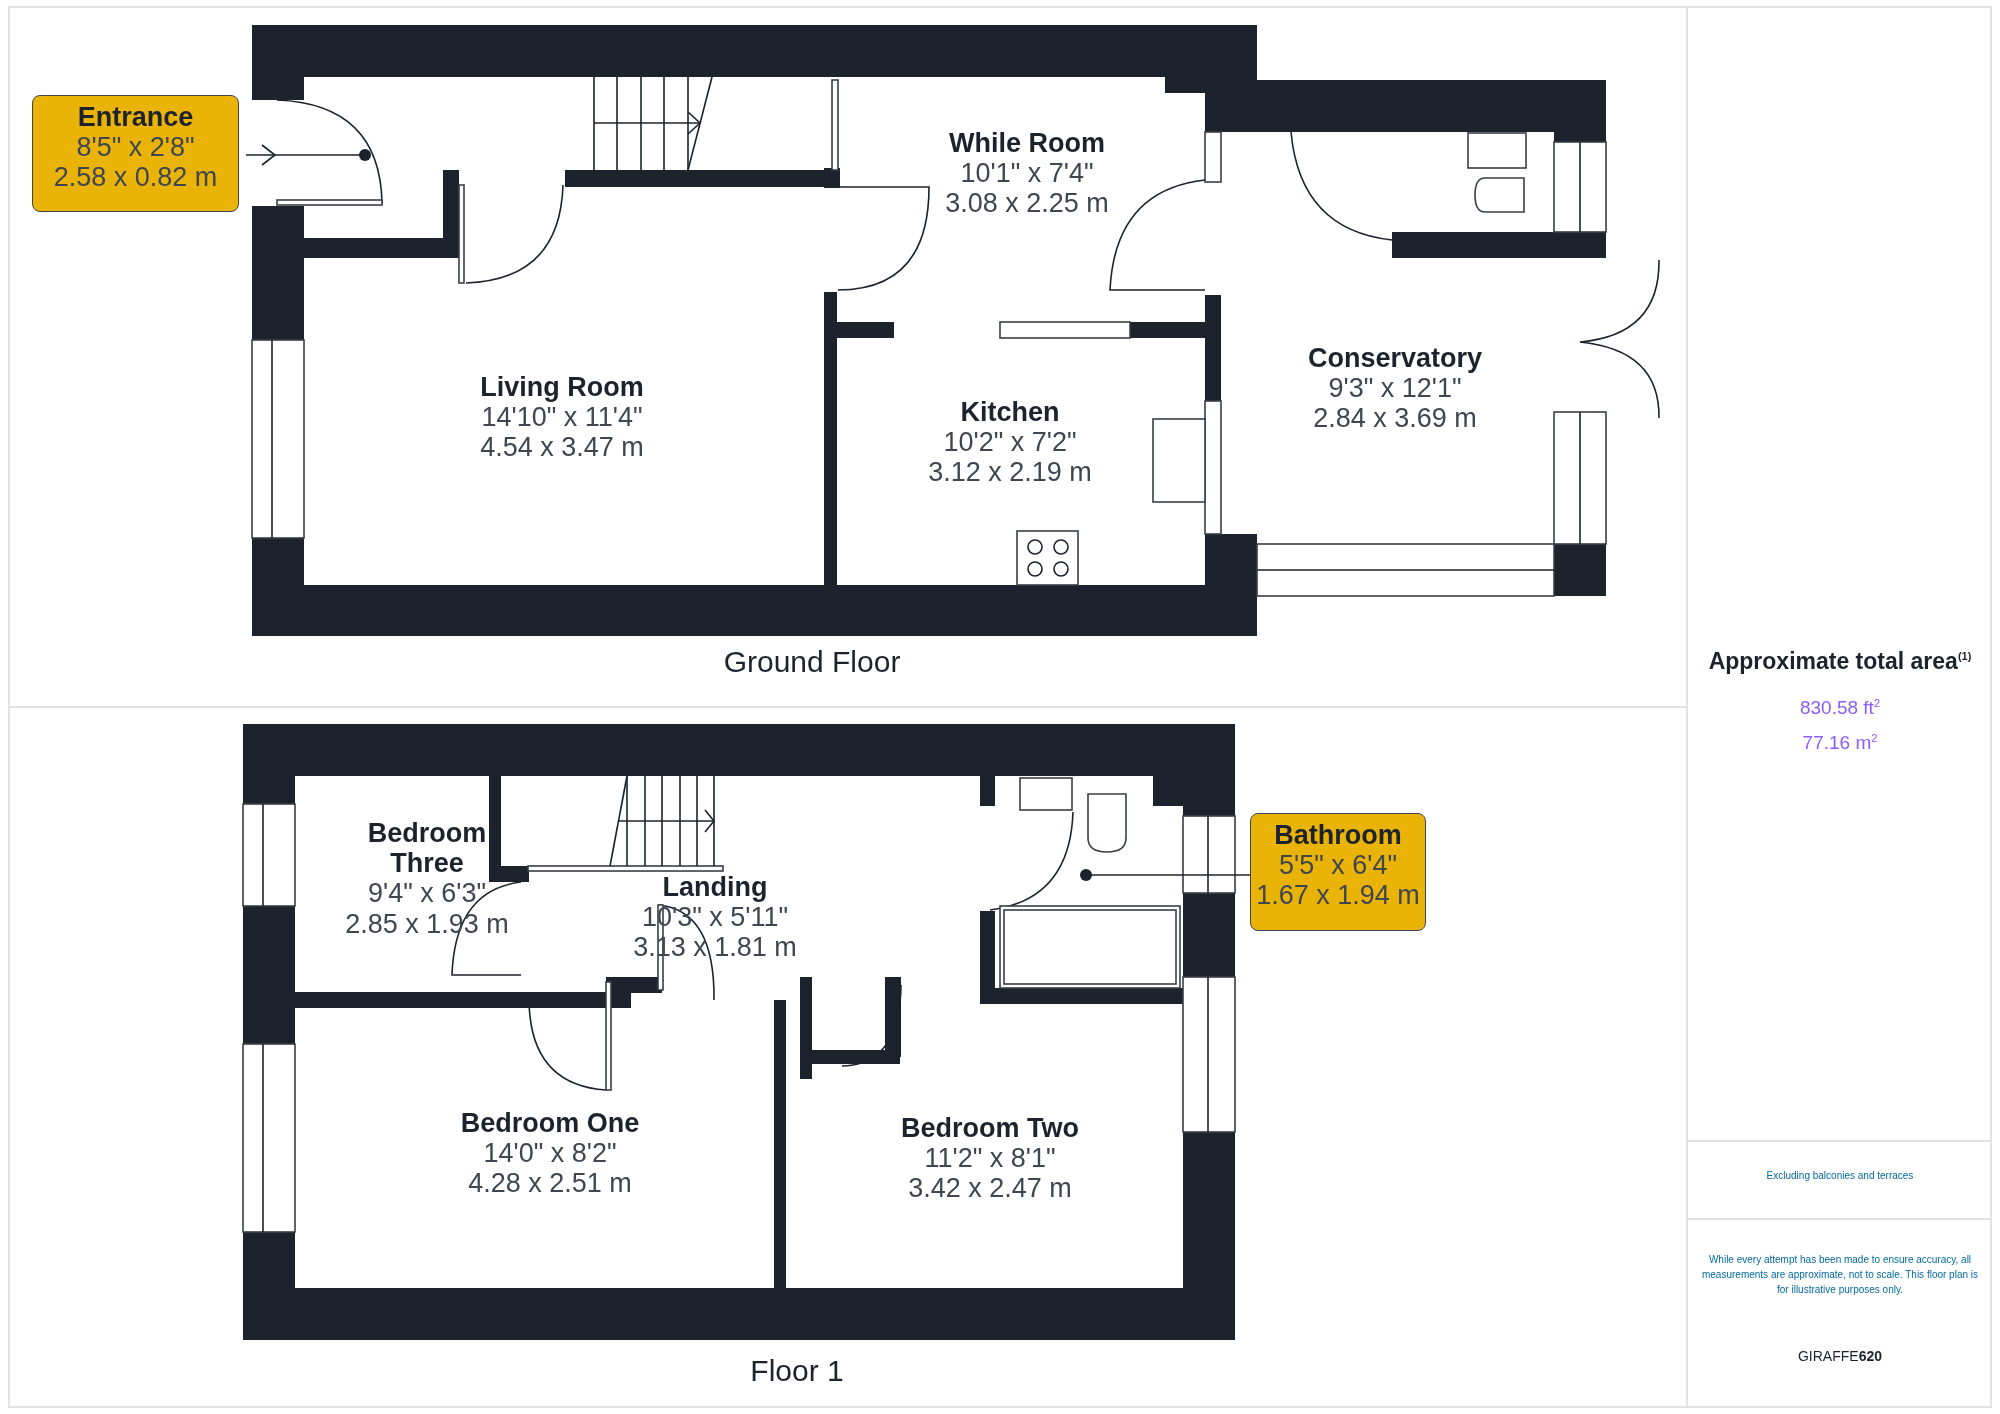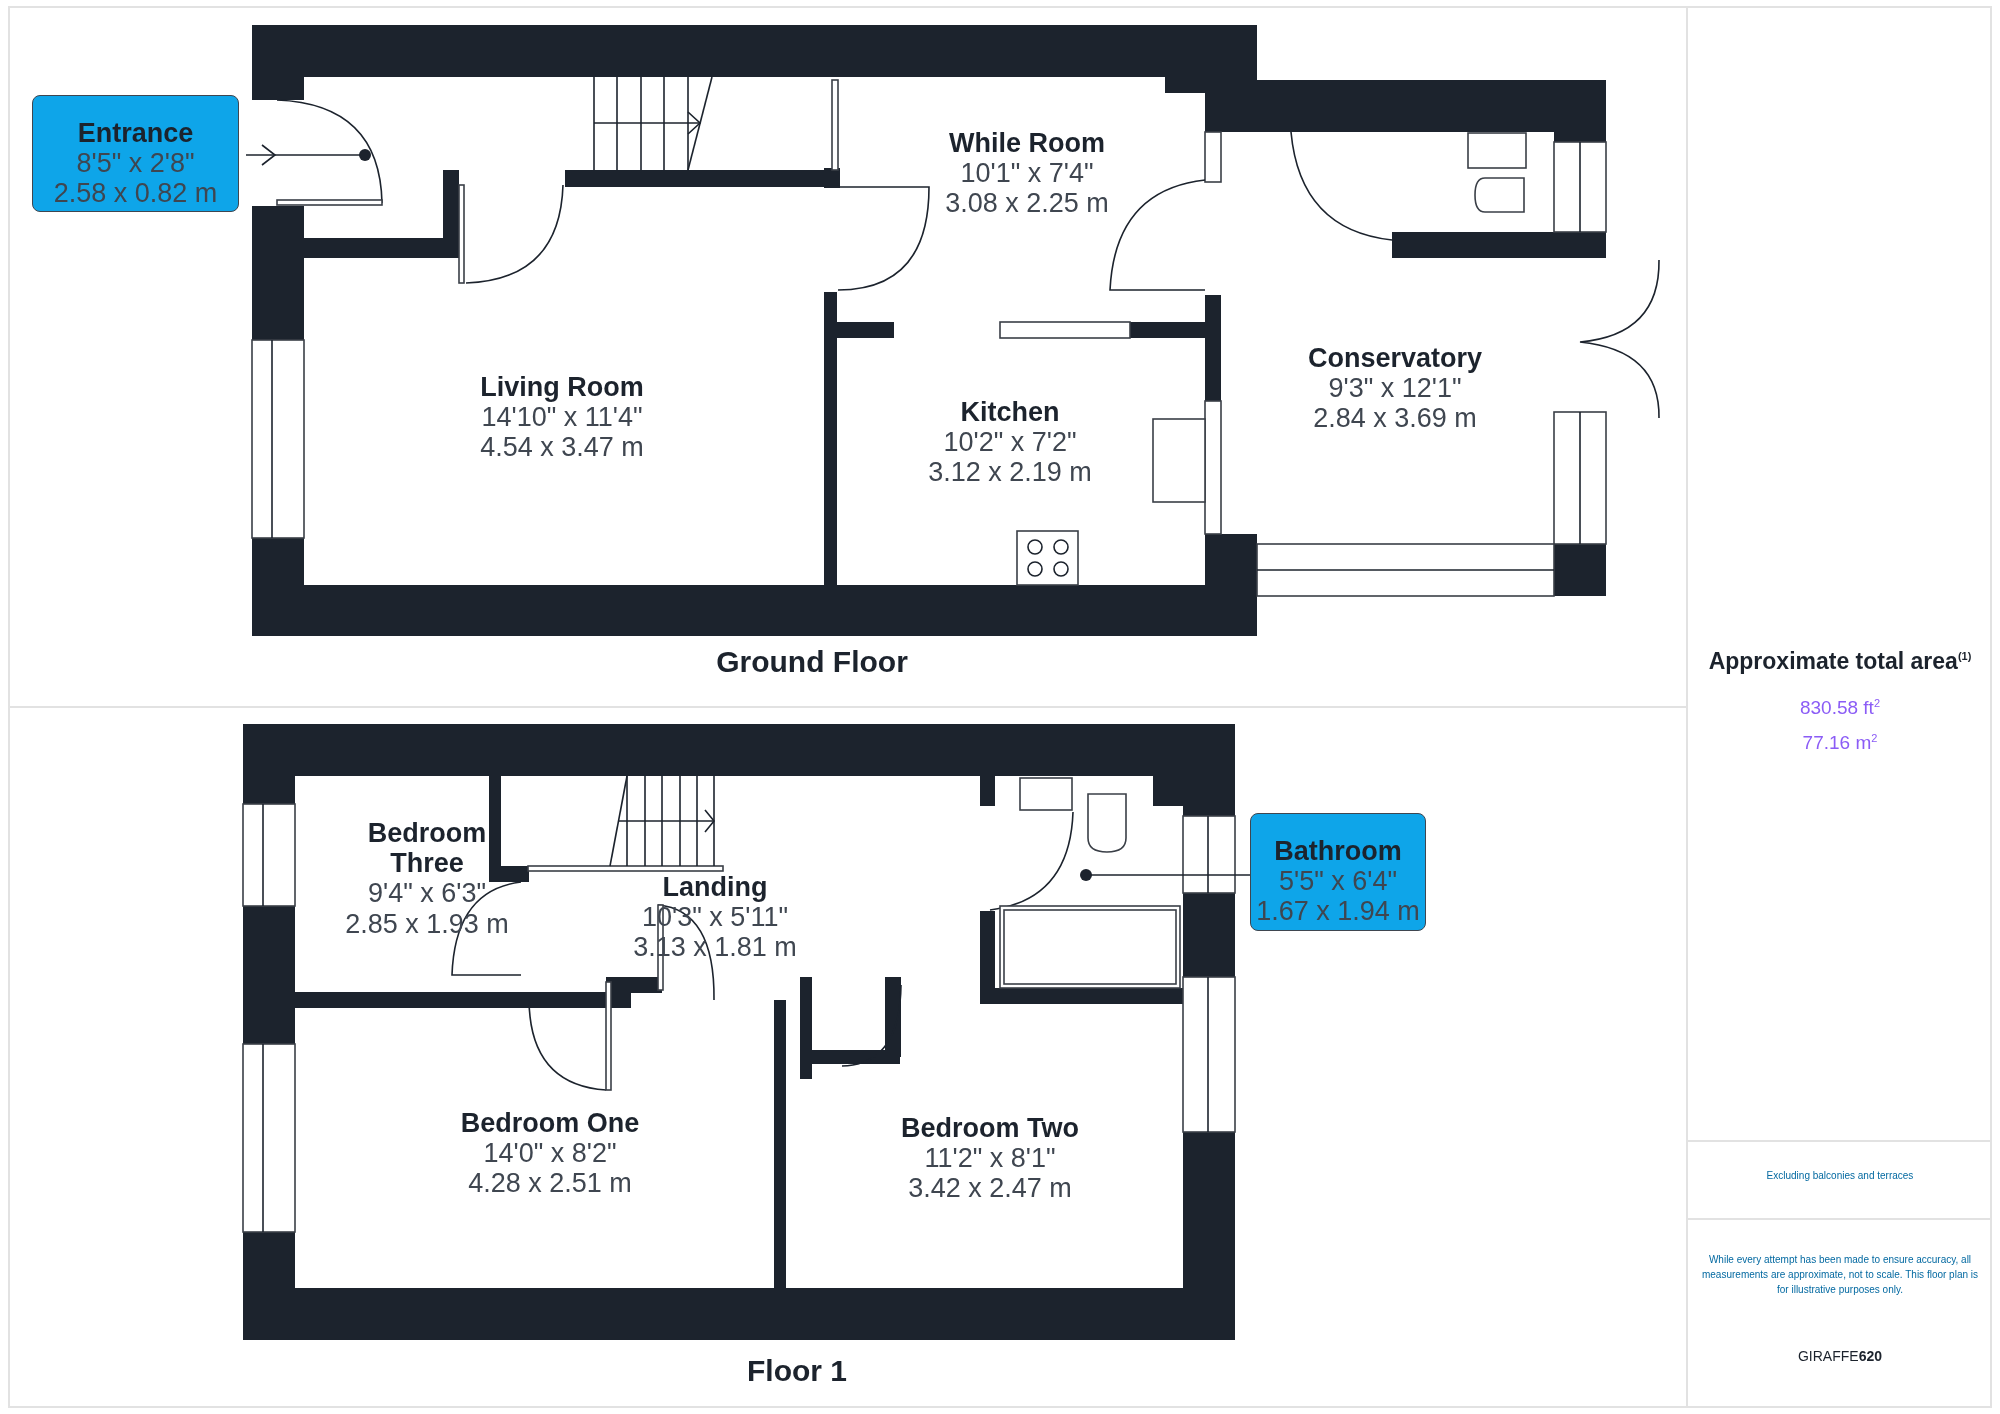--- a/index.html
+++ b/index.html
@@ -10,23 +10,23 @@
   .hdiv { position:absolute; left:8px; top:706px; width:1678px; height:2px; background:#e2e2e2; }
   .vdiv { position:absolute; left:1686px; top:6px; width:2px; height:1402px; background:#e2e2e2; }
   .sdiv { position:absolute; left:1688px; width:304px; height:2px; background:#e2e2e2; }
   svg.plan { position:absolute; left:0; top:0; }
   .wall { fill:#1c232d; }
   .ln { fill:none; stroke:#1c232d; stroke-width:1.6; }
   .ln-g { fill:#fff; stroke:#3a3f47; stroke-width:1.6; }
   .label { position:absolute; text-align:center; transform:translateX(-50%); white-space:nowrap; line-height:1.12; }
   .rname { font-weight:bold; font-size:27px; color:#1c232d; }
   .rdim  { font-size:27px; color:#3f4650; }
-  .callout { position:absolute; border:1.5px solid #3f4650; border-radius:8px; background:#0ea5e9;
-             text-align:center; box-sizing:border-box; line-height:1.12; padding-top:22px; }
-  .floor-title { position:absolute; font-weight:bold; font-size:30px; transform:translateX(-50%); white-space:nowrap; }
+  .callout { position:absolute; border:1.5px solid #3f4650; border-radius:8px; background:#eab308;
+             text-align:center; box-sizing:border-box; line-height:1.12; padding-top:6px; }
+  .floor-title { position:absolute; font-weight:normal; font-size:30px; transform:translateX(-50%); white-space:nowrap; }
   .side-title { position:absolute; left:1688px; width:304px; top:648px; text-align:center; font-weight:bold; font-size:23px; }
   .side-title sup { font-size:11px; }
   .side-val { position:absolute; left:1688px; width:304px; text-align:center; font-size:19px; color:#8b5cf6; }
   .side-val sup { font-size:11px; }
   .side-note { position:absolute; left:1700px; width:280px; text-align:center; font-size:10px; color:#0369a1; line-height:1.5; }
   .brand { position:absolute; left:1688px; width:304px; top:1348px; text-align:center; font-size:14px; color:#1c232d; }
   .brand b { font-weight:bold; }
 </style>
 </head>
 <body>

